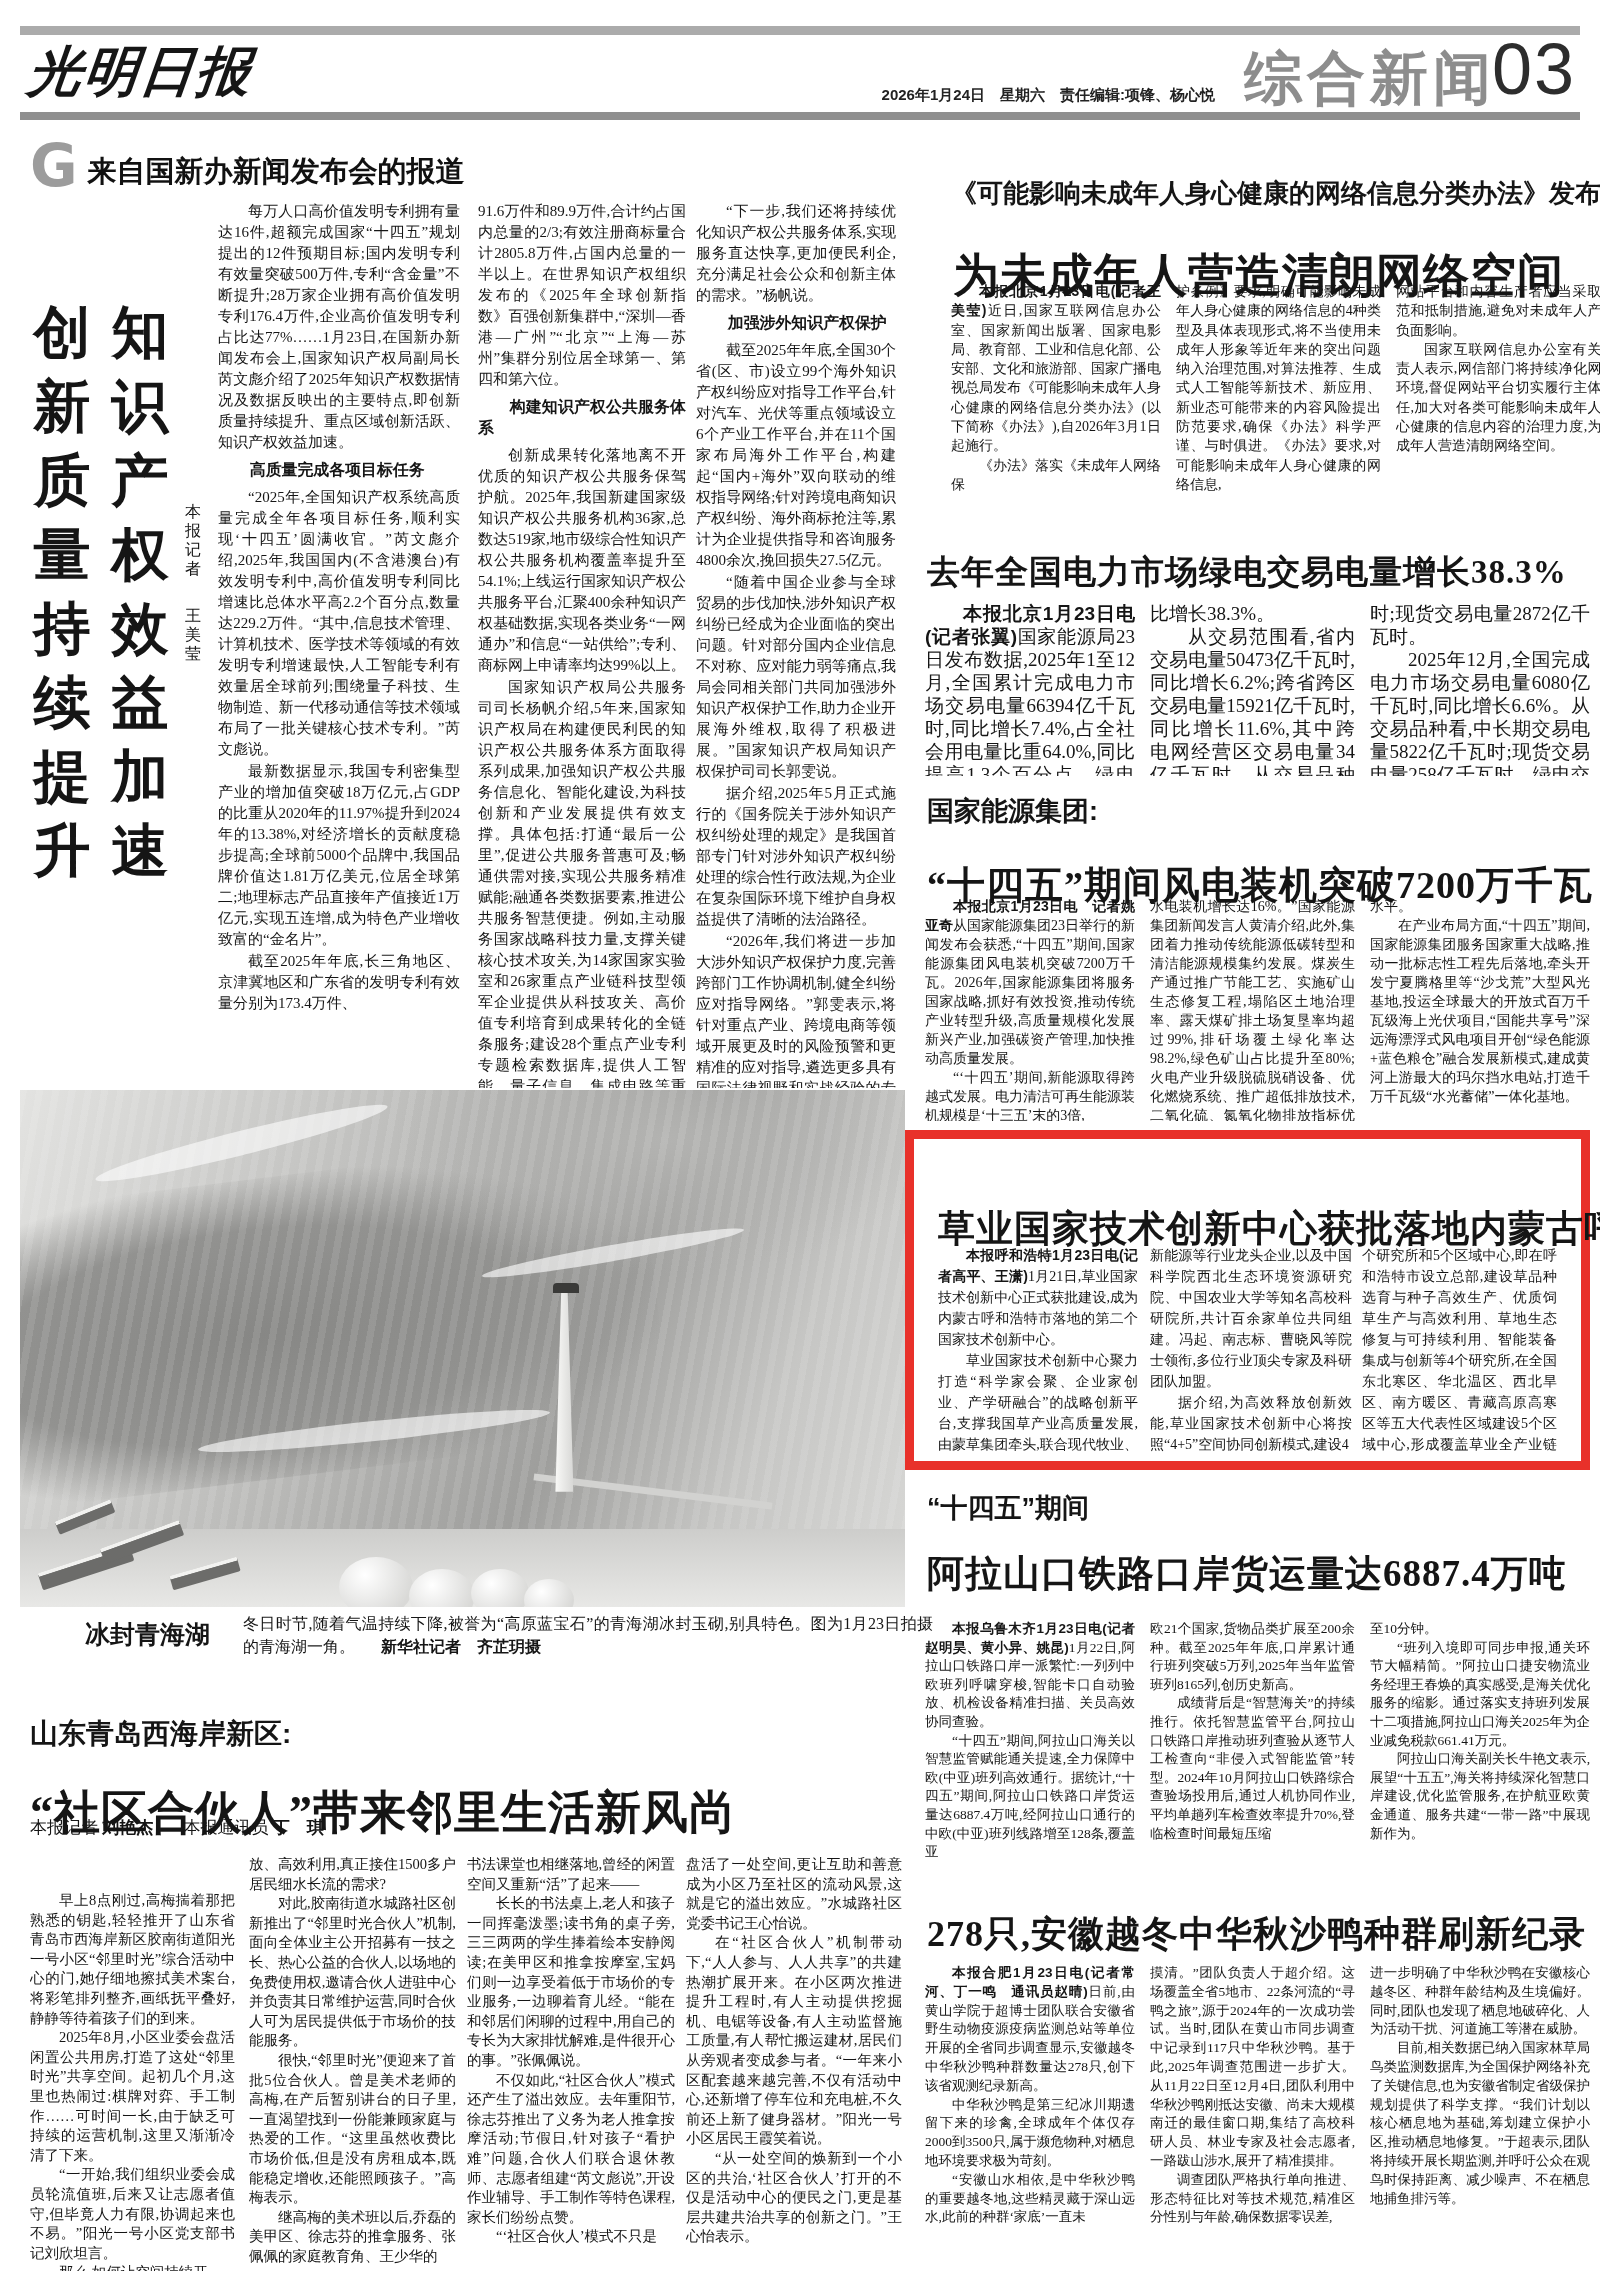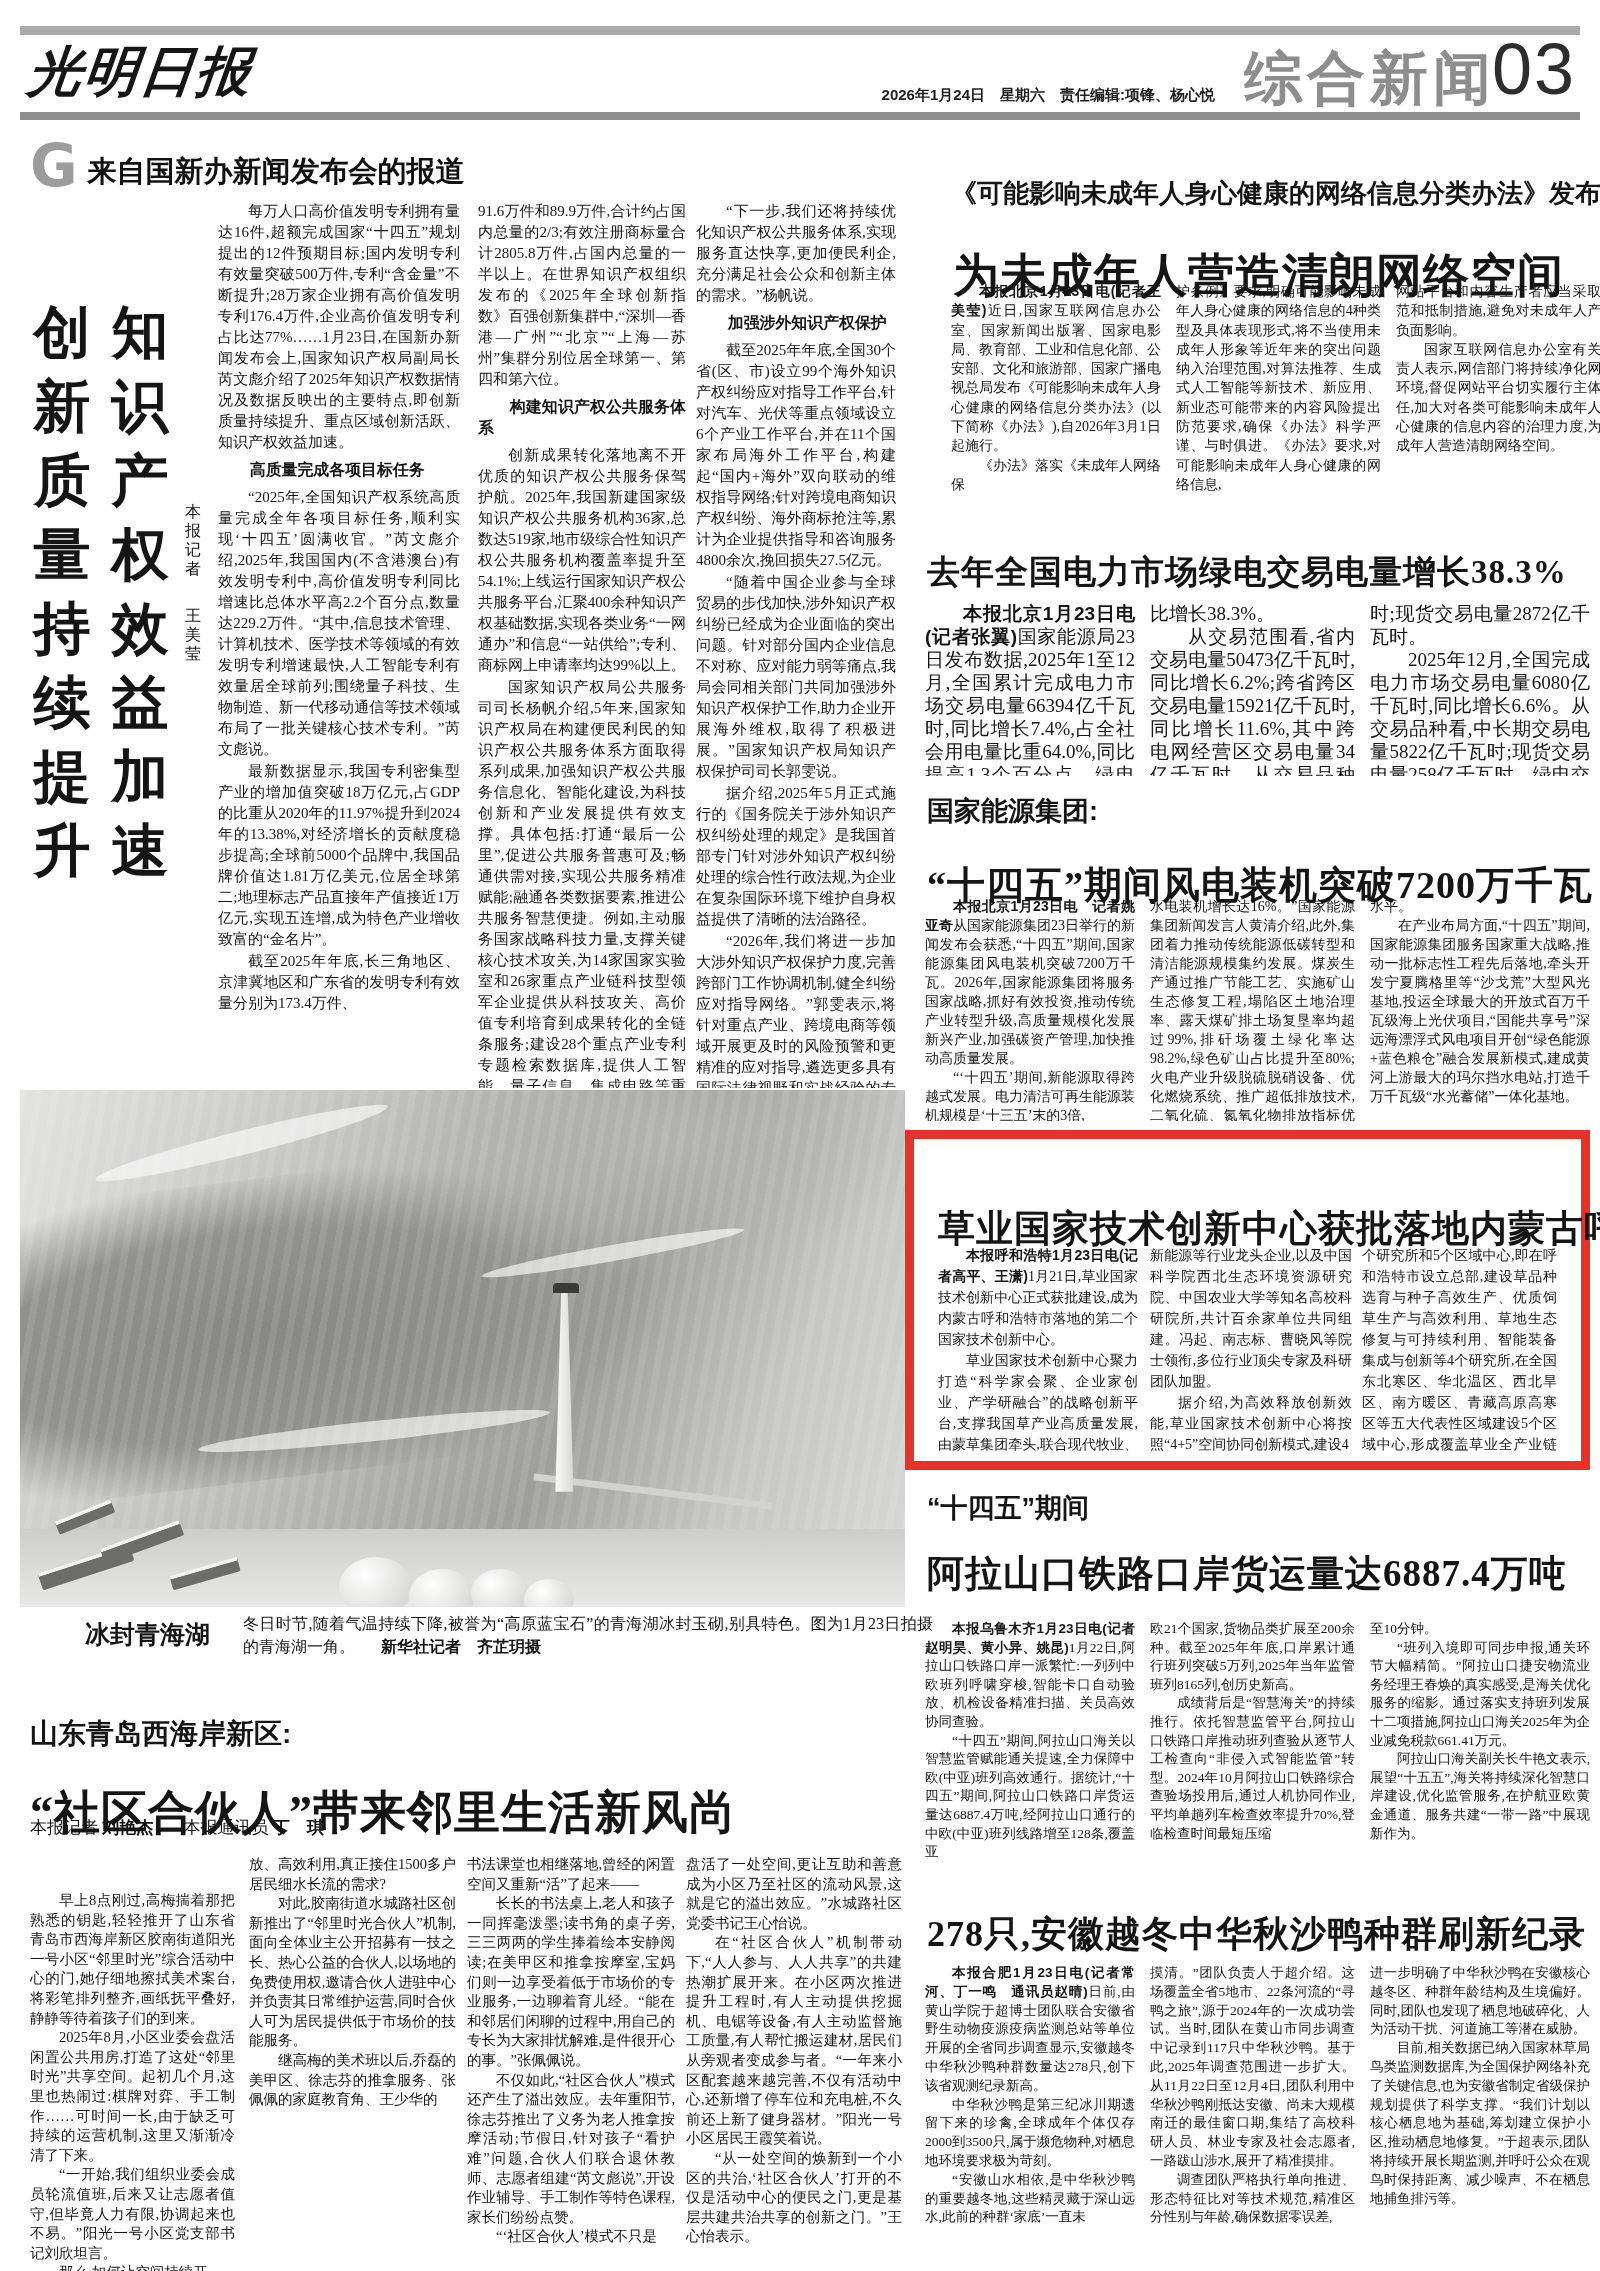--- a/index.html
+++ b/index.html
@@ -369,20 +369,21 @@
 
       <p class="blk"><b class="bl"></b><span>早上8点刚过,高梅揣着那把熟悉的钥匙,轻轻推开了山东省青岛市西海岸新区胶南街道阳光一号小区“邻里时光”综合活动中心的门,她仔细地擦拭美术案台,将彩笔排列整齐,画纸抚平叠好,静静等待着孩子们的到来。</span></p>
           <p class="blk"><b class="bl"></b><span>2025年8月,小区业委会盘活闲置公共用房,打造了这处“邻里时光”共享空间。起初几个月,这里也热闹过:棋牌对弈、手工制作……可时间一长,由于缺乏可持续的运营机制,这里又渐渐冷清了下来。</span></p>
           <p class="blk"><b class="bl"></b><span>“一开始,我们组织业委会成员轮流值班,后来又让志愿者值守,但毕竟人力有限,协调起来也不易。”阳光一号小区党支部书记刘欣坦言。</span></p>
           <p class="blk"><b class="bl"></b><span>那么,如何让空间持续开</span></p>
         </div>
       <div class="abs ncol cc2">
 
       <p class="blk cont"><b class="bl"></b><span>放、高效利用,真正接住1500多户居民细水长流的需求?</span></p>
           <p class="blk"><b class="bl"></b><span>对此,胶南街道水城路社区创新推出了“邻里时光合伙人”机制,面向全体业主公开招募有一技之长、热心公益的合伙人,以场地的免费使用权,邀请合伙人进驻中心并负责其日常维护运营,同时合伙人可为居民提供低于市场价的技能服务。</span></p>
+          <p class="blk"><b class="bl"></b><span>很快,“邻里时光”便迎来了首批5位合伙人。曾是美术老师的高梅,在产后暂别讲台的日子里,一直渴望找到一份能兼顾家庭与热爱的工作。“这里虽然收费比市场价低,但是没有房租成本,既能稳定增收,还能照顾孩子。”高梅表示。</span></p>
           <p class="blk"><b class="bl"></b><span>继高梅的美术班以后,乔磊的美甲区、徐志芬的推拿服务、张佩佩的家庭教育角、王少华的</span></p>
         </div>
       <div class="abs ncol cc3">
 
       <p class="blk cont"><b class="bl"></b><span>书法课堂也相继落地,曾经的闲置空间又重新“活”了起来——</span></p>
           <p class="blk"><b class="bl"></b><span>长长的书法桌上,老人和孩子一同挥毫泼墨;读书角的桌子旁,三三两两的学生捧着绘本安静阅读;在美甲区和推拿按摩室,宝妈们则一边享受着低于市场价的专业服务,一边聊着育儿经。“能在和邻居们闲聊的过程中,用自己的专长为大家排忧解难,是件很开心的事。”张佩佩说。</span></p>
           <p class="blk"><b class="bl"></b><span>不仅如此,“社区合伙人”模式还产生了溢出效应。去年重阳节,徐志芬推出了义务为老人推拿按摩活动;节假日,针对孩子“看护难”问题,合伙人们联合退休教师、志愿者组建“芮文彪说”,开设作业辅导、手工制作等特色课程,家长们纷纷点赞。</span></p>
           <p class="blk"><b class="bl"></b><span>“‘社区合伙人’模式不只是</span></p>
         </div>
       <div class="abs ncol cc4">

